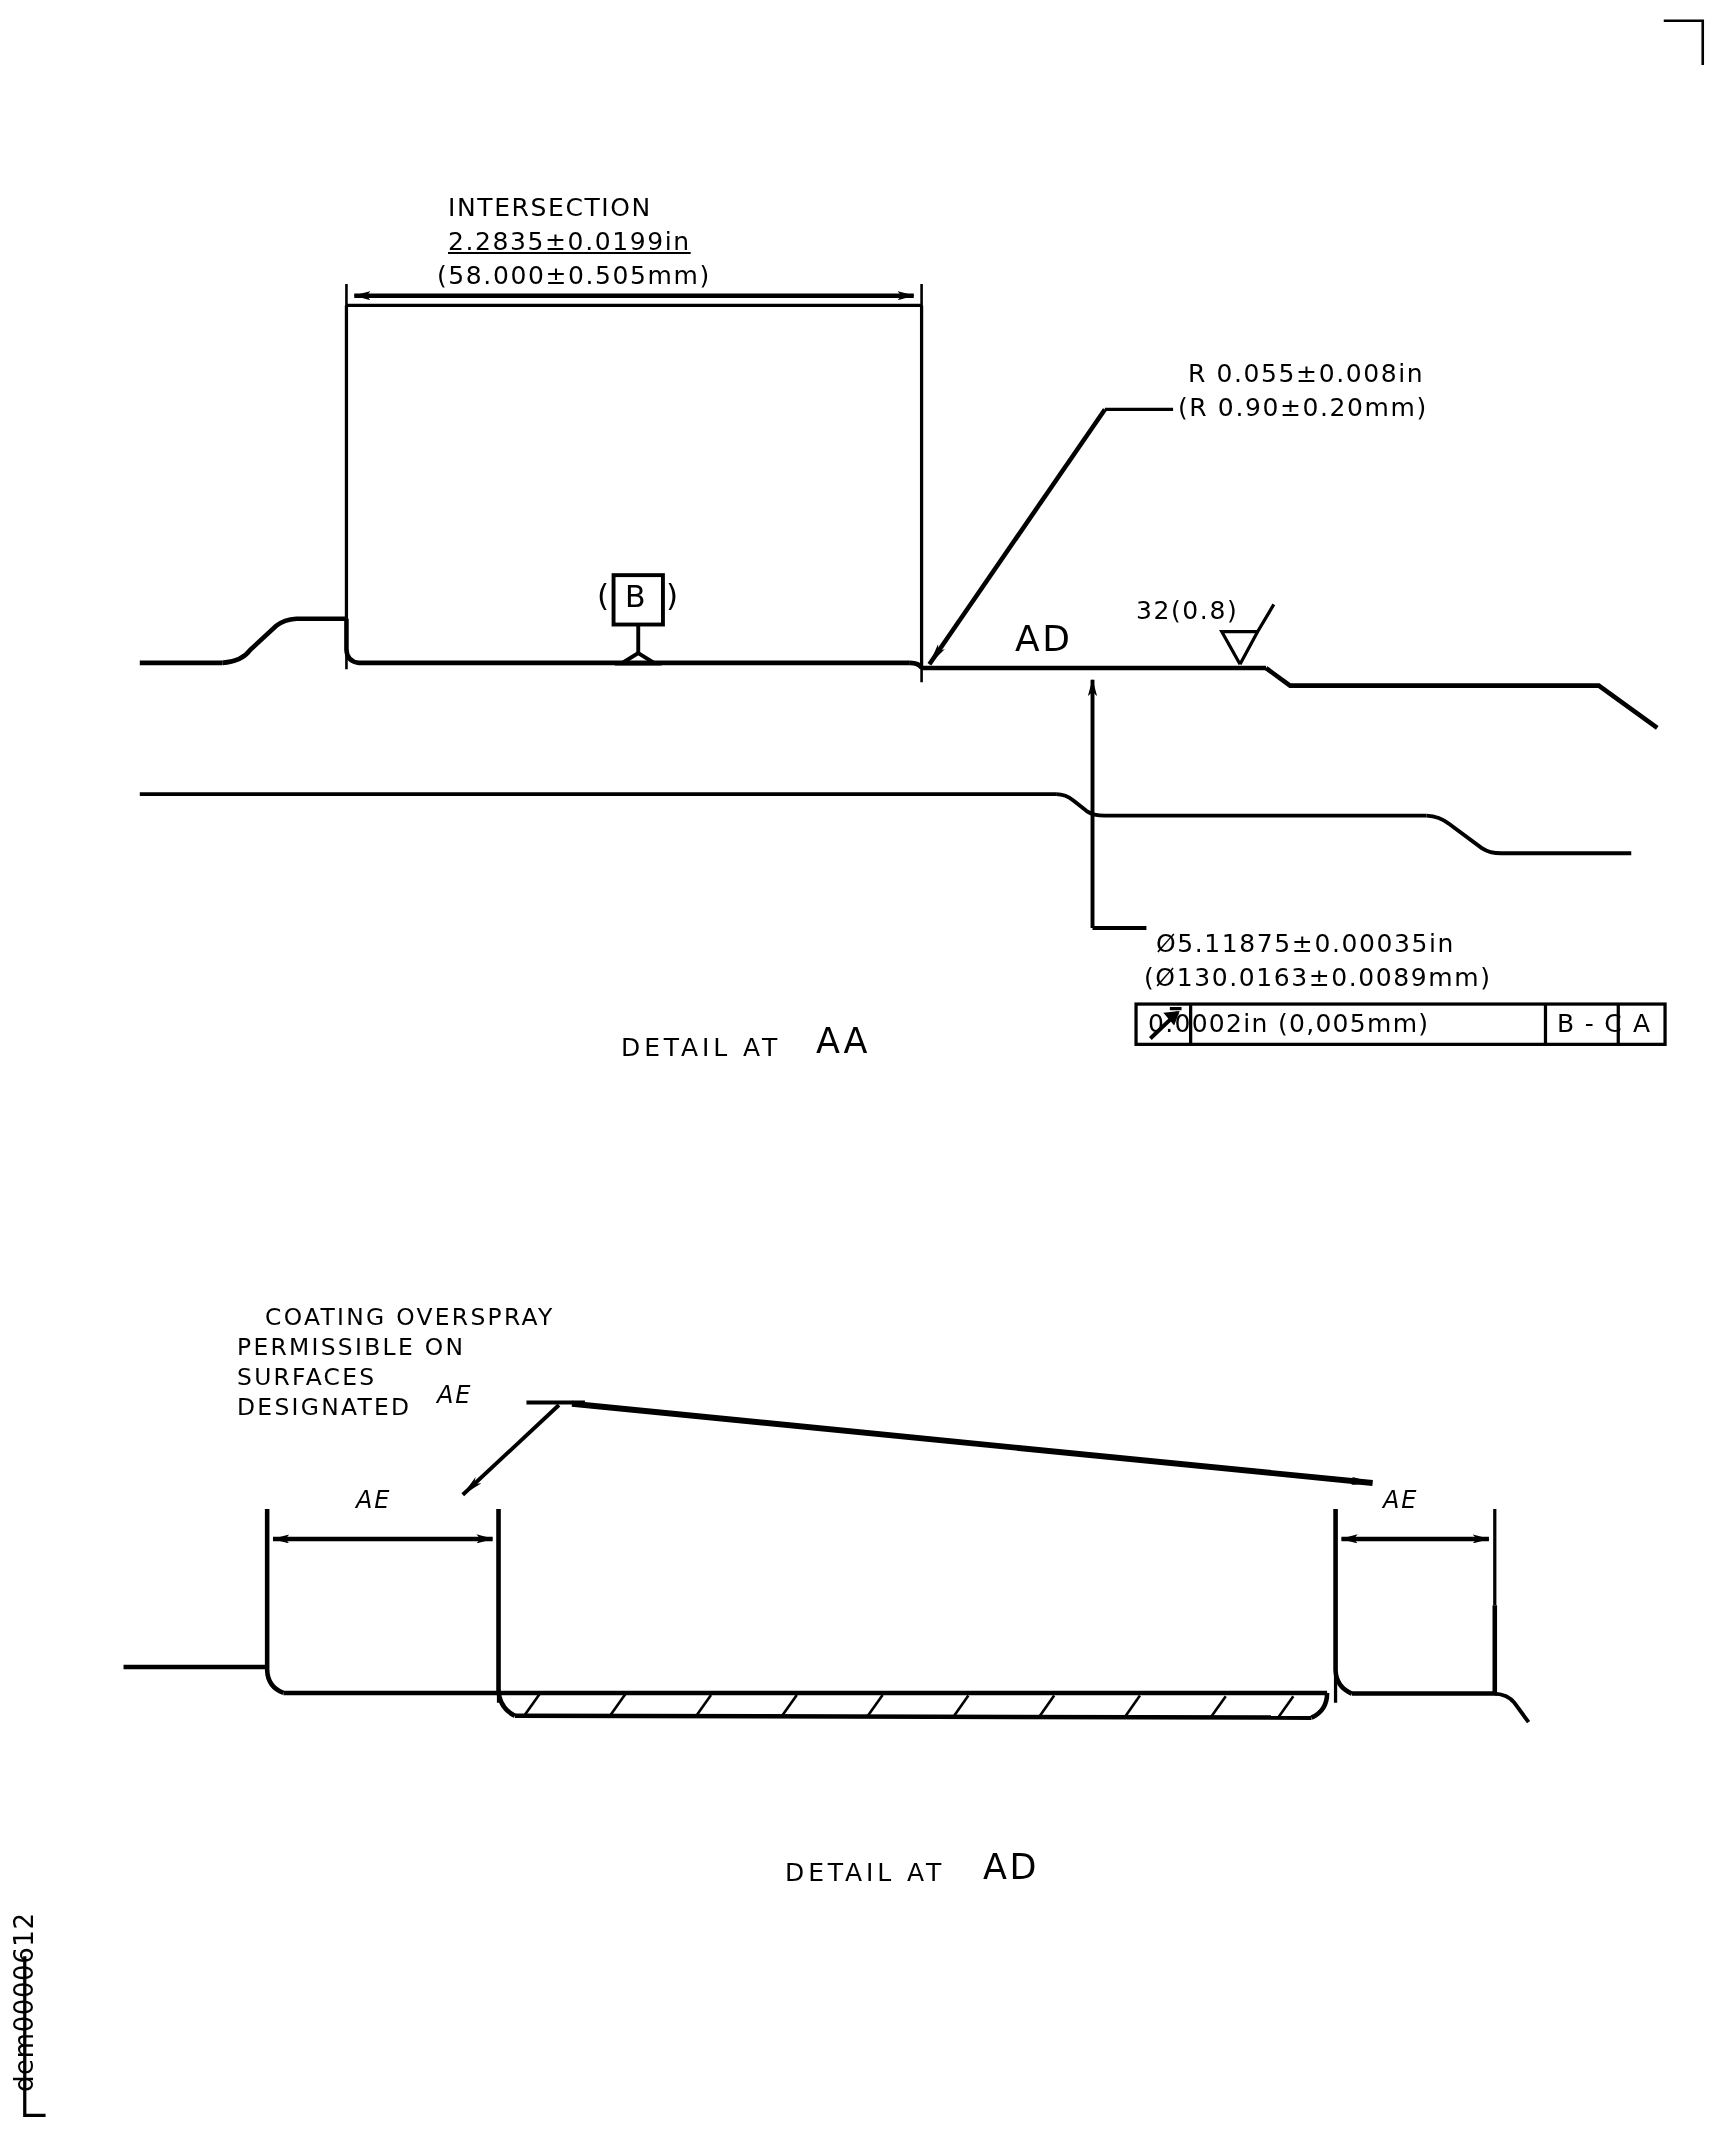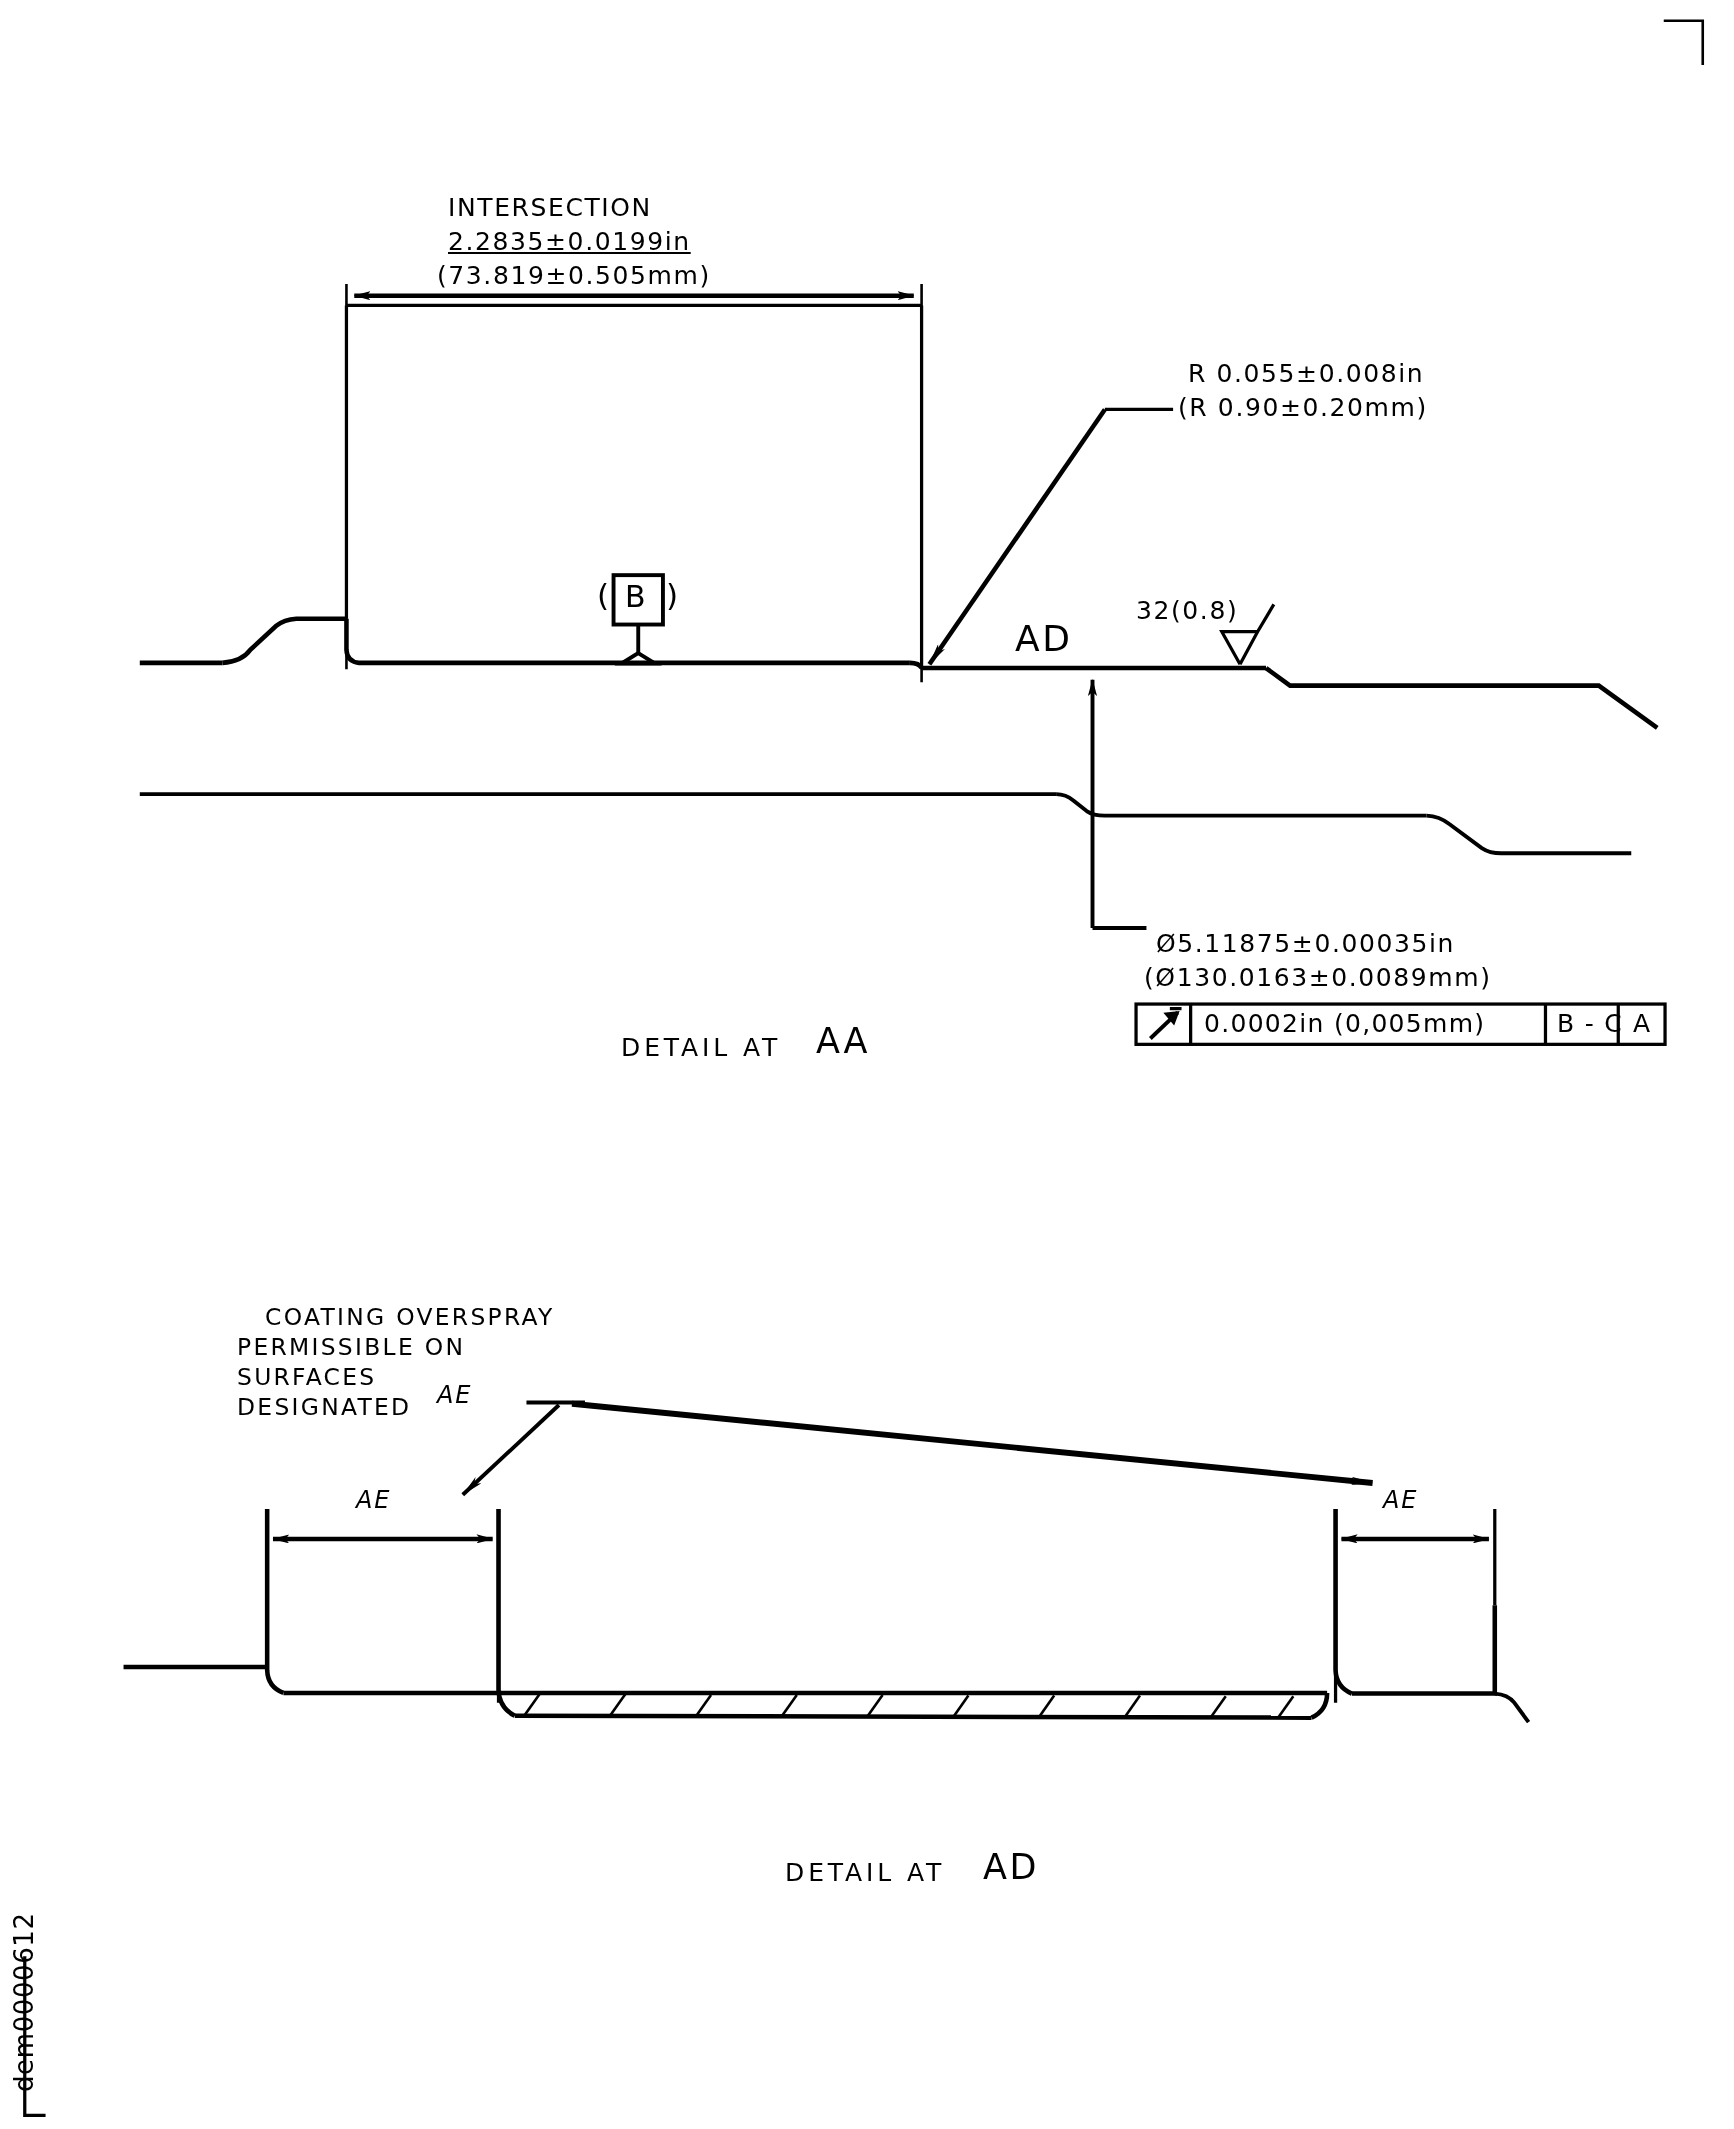--- a/index.html
+++ b/index.html
@@ -228,37 +228,37 @@
       <path d="M2300,2606 Q2320,2607 2330,2620 L2352,2650" fill="none" stroke="#000" stroke-width="6"></path>
     </g>
 
     <g>
       <path d="M38,3010 L38,3255 L70,3255" fill="none" stroke="#000" stroke-width="5"></path>
     </g>
   </svg>
 
   <div class="txt dim" style="left:448px; top:195px;">INTERSECTION</div>
   <div class="txt dim" style="left:448px; top:229px;text-decoration:underline;">2.2835±0.0199in</div>
-  <div class="txt dim" style="left:437px; top:263px;">(73.819±0.505mm)</div>
+  <div class="txt dim" style="left:437px; top:263px;">(58.000±0.505mm)</div>
 
   <div class="txt dim" style="left:1188px; top:361px;">R 0.055±0.008in</div>
   <div class="txt dim" style="left:1178px; top:395px;">(R 0.90±0.20mm)</div>
 
   <div class="txt paren" style="left:597px; top:580px;">(</div>
   <div class="txt datum-letter" style="left:625px; top:582px;">B</div>
   <div class="txt paren" style="left:666px; top:580px;">)</div>
 
   <div class="txt tag-big" style="left:1015px; top:621px;">AD</div>
 
   <div class="txt dim" style="left:1136px; top:598px;">32(0.8)</div>
 
   <div class="txt dim" style="left:1156px; top:931px;">Ø5.11875±0.00035in</div>
   <div class="txt dim" style="left:1144px; top:965px;">(Ø130.0163±0.0089mm)</div>
 
-  <div class="txt fcf-text" style="left:1204px; top:1011px;">0.0002in (0,005mm)</div>
+  <div class="txt fcf-text" style="left:1148px; top:1011px;">0.0002in (0,005mm)</div>
   <div class="txt fcf-text" style="left:1557px; top:1011px;">B - C</div>
   <div class="txt fcf-text" style="left:1633px; top:1011px;">A</div>
 
   <div class="txt caption" style="left:621px; top:1035px;">DETAIL AT</div>
   <div class="txt caption-big" style="left:816px; top:1024px;">AA</div>
 
   <div class="txt note" style="left:237px; top:1303px;margin-left:28px;">COATING OVERSPRAY</div>
   <div class="txt note" style="left:237px; top:1333px;">PERMISSIBLE ON</div>
   <div class="txt note" style="left:237px; top:1363px;">SURFACES</div>
   <div class="txt note" style="left:237px; top:1393px;">DESIGNATED</div>

